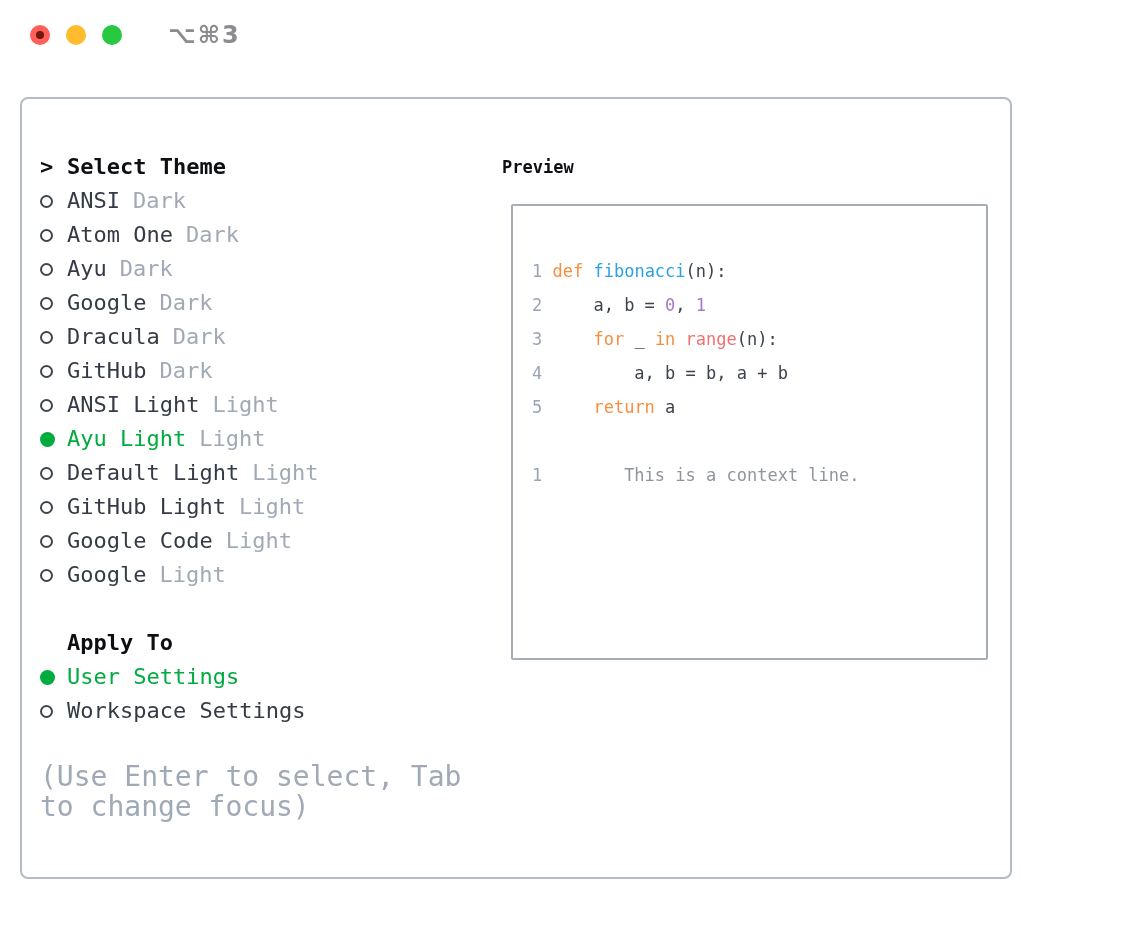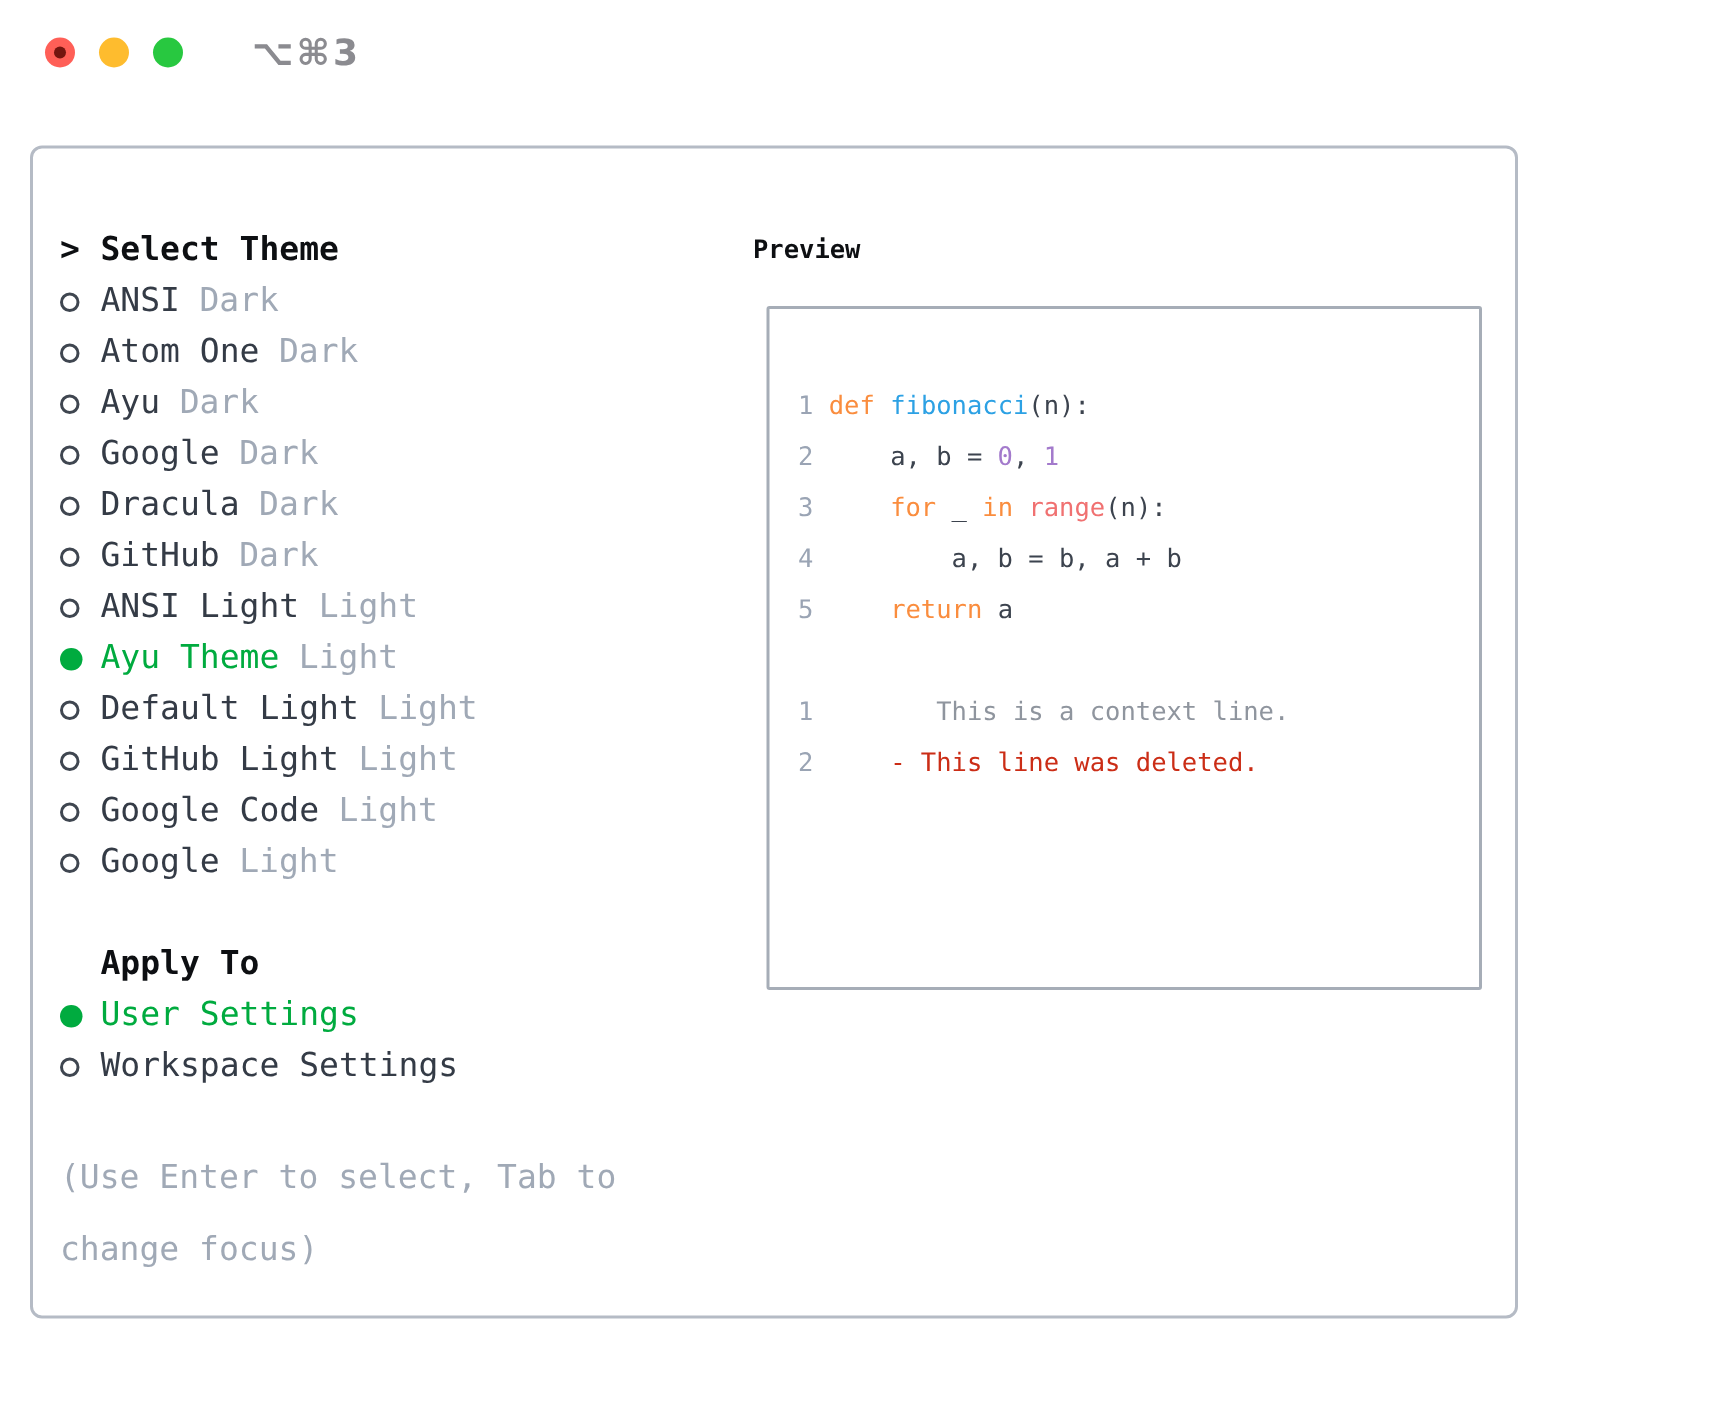--- a/index.html
+++ b/index.html
@@ -35,22 +35,22 @@
   .hdr { font-weight:bold; color:var(--header_text); }
   .radio { width:13px; height:13px; border-radius:50%;
     border:2.5px solid var(--radio_ring); }
   .radio.on { width:15px; height:15px; border:none; background:var(--accent_green); }
   .t-name { color:var(--item_text); }
   .t-var  { color:var(--muted_text); margin-left:13px; }
   .theme-row.selected .t-name { color:var(--accent_green); }
   .opt-label { color:var(--item_text); }
   .opt-row.selected .opt-label { color:var(--accent_green); }
   .spacer { height:34px; }
-  .hint { width:432px; line-height:48px; color:var(--muted_text);
-    font-size:22px; white-space:normal; }
+  .hint { width:432px; line-height:30px; color:var(--muted_text);
+    font-size:28px; white-space:normal; }
 
   
   .right-col { flex:1; font-size:17px; }
   .preview-title { height:34px; line-height:34px; font-weight:bold;
     color:var(--header_text); }
   .preview-box { margin-top:20px; margin-left:9px; width:477px; height:456px;
     border:2px solid var(--preview_border); border-radius:2px;
     padding:48px 0 0 19px; overflow:hidden; }
   .pline { height:34px; line-height:34px; white-space:pre; }
 </style>
@@ -75,21 +75,21 @@
       </div>
 
       <div id="theme-list">
           <div class="row theme-row"><span class="icon-cell"><span class="radio"></span></span><span class="t-name">ANSI</span><span class="t-var">Dark</span></div>
           <div class="row theme-row"><span class="icon-cell"><span class="radio"></span></span><span class="t-name">Atom One</span><span class="t-var">Dark</span></div>
           <div class="row theme-row"><span class="icon-cell"><span class="radio"></span></span><span class="t-name">Ayu</span><span class="t-var">Dark</span></div>
           <div class="row theme-row"><span class="icon-cell"><span class="radio"></span></span><span class="t-name">Google</span><span class="t-var">Dark</span></div>
           <div class="row theme-row"><span class="icon-cell"><span class="radio"></span></span><span class="t-name">Dracula</span><span class="t-var">Dark</span></div>
           <div class="row theme-row"><span class="icon-cell"><span class="radio"></span></span><span class="t-name">GitHub</span><span class="t-var">Dark</span></div>
           <div class="row theme-row"><span class="icon-cell"><span class="radio"></span></span><span class="t-name">ANSI Light</span><span class="t-var">Light</span></div>
-          <div class="row theme-row selected"><span class="icon-cell"><span class="radio on"></span></span><span class="t-name">Ayu Theme</span><span class="t-var">Light</span></div>
+          <div class="row theme-row selected"><span class="icon-cell"><span class="radio on"></span></span><span class="t-name">Ayu Light</span><span class="t-var">Light</span></div>
           <div class="row theme-row"><span class="icon-cell"><span class="radio"></span></span><span class="t-name">Default Light</span><span class="t-var">Light</span></div>
           <div class="row theme-row"><span class="icon-cell"><span class="radio"></span></span><span class="t-name">GitHub Light</span><span class="t-var">Light</span></div>
           <div class="row theme-row"><span class="icon-cell"><span class="radio"></span></span><span class="t-name">Google Code</span><span class="t-var">Light</span></div>
           <div class="row theme-row"><span class="icon-cell"><span class="radio"></span></span><span class="t-name">Google</span><span class="t-var">Light</span></div>
         </div>
 
       <div class="spacer"></div>
 
       <div class="row">
         <span class="icon-cell"></span>
@@ -115,18 +115,17 @@
     <div class="right-col">
       <div class="preview-title">Preview</div>
       <div class="preview-box" id="preview-box">
           <div class="pline"><span style="color: rgb(154, 164, 180);">1 </span><span style="color: rgb(250, 141, 62);">def</span><span style="color: rgb(60, 67, 78);"> </span><span style="color: rgb(44, 161, 228);">fibonacci</span><span style="color: rgb(60, 67, 78);">(n):</span></div>
           <div class="pline"><span style="color: rgb(154, 164, 180);">2 </span><span style="color: rgb(60, 67, 78);">    a, b = </span><span style="color: rgb(163, 122, 204);">0</span><span style="color: rgb(60, 67, 78);">, </span><span style="color: rgb(163, 122, 204);">1</span></div>
           <div class="pline"><span style="color: rgb(154, 164, 180);">3 </span><span style="color: rgb(60, 67, 78);">    </span><span style="color: rgb(250, 141, 62);">for</span><span style="color: rgb(60, 67, 78);"> _ </span><span style="color: rgb(250, 141, 62);">in</span><span style="color: rgb(60, 67, 78);"> </span><span style="color: rgb(240, 113, 113);">range</span><span style="color: rgb(60, 67, 78);">(n):</span></div>
           <div class="pline"><span style="color: rgb(154, 164, 180);">4 </span><span style="color: rgb(60, 67, 78);">        a, b = b, a + b</span></div>
           <div class="pline"><span style="color: rgb(154, 164, 180);">5 </span><span style="color: rgb(60, 67, 78);">    </span><span style="color: rgb(250, 141, 62);">return</span><span style="color: rgb(60, 67, 78);"> a</span></div>
           <div class="pline"></div>
           <div class="pline"><span style="color: rgb(154, 164, 180);">1</span><span style="color: rgb(143, 149, 158);">        This is a context line.</span></div>
-          <div class="pline"><span style="color: rgb(154, 164, 180);">2</span><span style="color: rgb(203, 45, 22);">     - This line was deleted.</span></div>
         </div>
     </div>
 
   </div>
 </div>
 
 </body></html>

